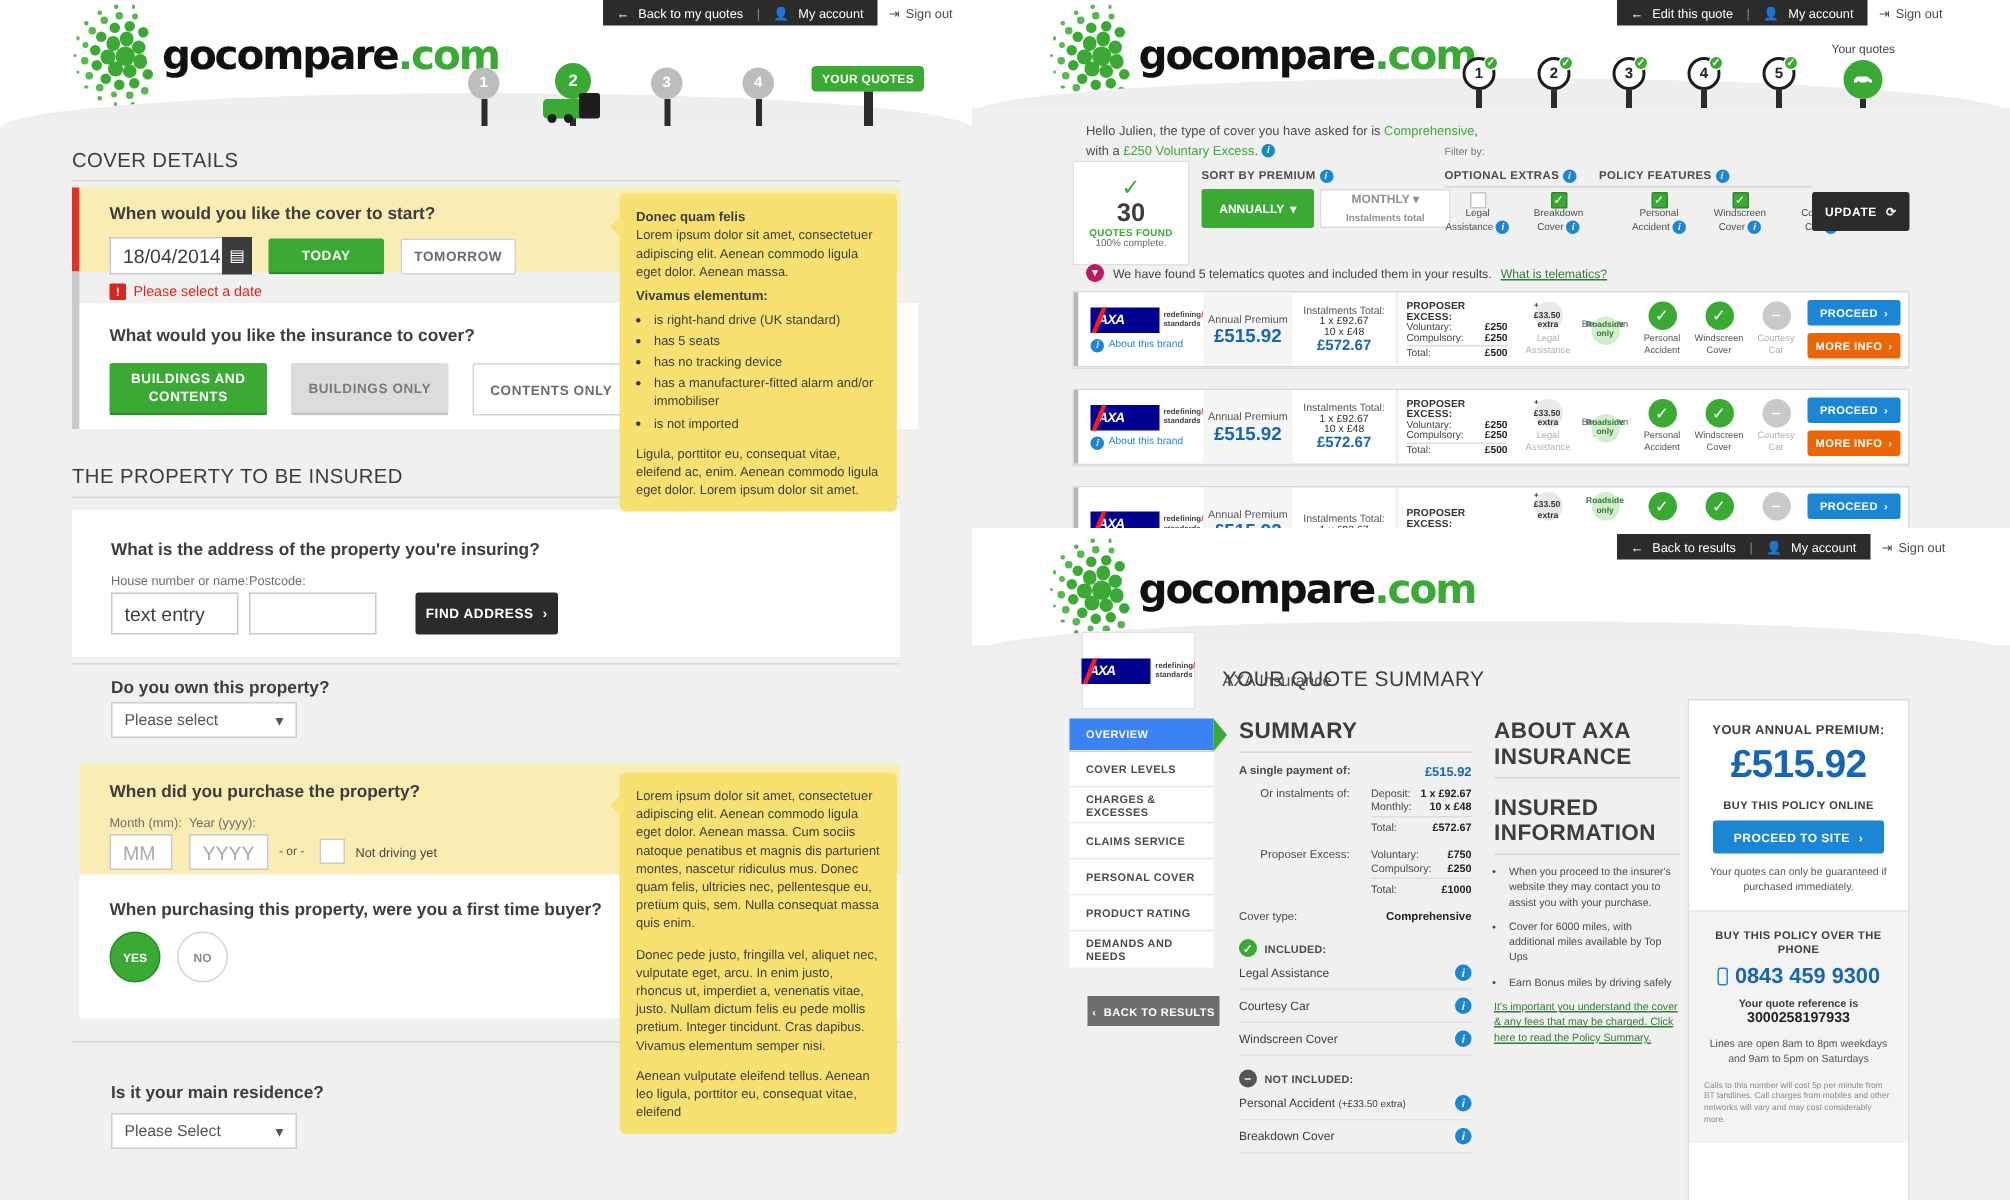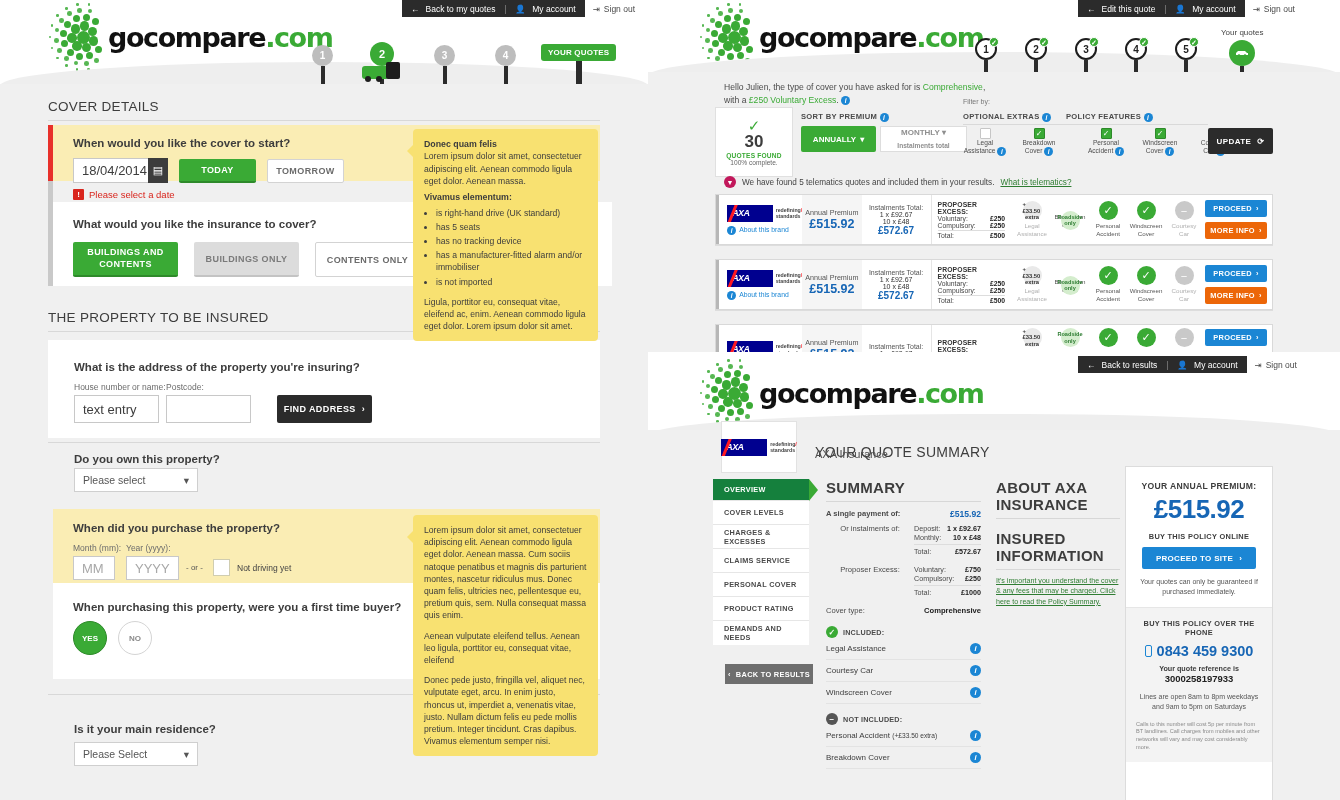--- a/index.html
+++ b/index.html
@@ -174,21 +174,21 @@
 
   
   #panel-summary .sbody { position:absolute; left:0; top:78px; width:692px; height:370px;
      background:#f0f0f0; }
   .sumtitle { font-size:14px; color:#3d3d3d; letter-spacing:0.3px; }
   .sumsub { font-size:11px; color:#4d4d4d; margin-top:2px; }
   .axabox { background:#fff; border:1px solid #e2e2e2; display:flex; align-items:center;
      justify-content:center; }
   .navitem { background:#fff; border-bottom:1px solid #e6e6e6; font-size:7.3px; font-weight:bold;
      color:#4a4a4a; display:flex; align-items:center; padding-left:11px; letter-spacing:0.3px; }
-  .navitem.act { background:#15803d; color:#fff; position:relative; }
+  .navitem.act { background:#3b82f6; color:#fff; position:relative; }
   .navitem.act:after { content:""; position:absolute; right:-9px; top:0; width:0; height:0;
      border-top:11px solid transparent; border-bottom:11px solid transparent;
      border-left:9px solid #3aaa35; }
   .backres { background:#6e6e6e; color:#fff; font-size:7.4px; font-weight:bold;
      display:flex; align-items:center; justify-content:center; gap:5px; letter-spacing:0.3px; }
   .colhead { font-size:15px; font-weight:bold; color:#3d3d3d; letter-spacing:0.3px; }
   .colrule { height:1px; background:#d7d7d7; }
   .srow { display:flex; font-size:7.6px; color:#4a4a4a;text-align:center; }
   .srow .k { width:88px; }
   .srow .v { color:#1766b5; font-weight:bold; font-size:8.6px; }
@@ -415,22 +415,22 @@
           <li>has no tracking device</li>
           <li>has a manufacturer-fitted alarm and/or immobiliser</li>
           <li>is not imported</li>
         </ul>
         <div style="margin-top:8px;">Ligula, porttitor eu, consequat vitae, eleifend ac, enim. Aenean commodo ligula eget dolor. Lorem ipsum dolor sit amet.</div>
       </div>
 
       <div class="tooltip-y" style="left:413px;top:431px;width:185px;">
         <div class="arrow"></div>
         <div>Lorem ipsum dolor sit amet, consectetuer adipiscing elit. Aenean commodo ligula eget dolor. Aenean massa. Cum sociis natoque penatibus et magnis dis parturient montes, nascetur ridiculus mus. Donec quam felis, ultricies nec, pellentesque eu, pretium quis, sem. Nulla consequat massa quis enim.</div>
+        <div style="margin-top:8px;">Donec pede justo, fringilla vel, aliquet nec, vulputate eget, arcu. In enim justo, rhoncus ut, imperdiet a, venenatis vitae, justo. Nullam dictum felis eu pede mollis pretium. Integer tincidunt. Cras dapibus. Vivamus elementum semper nisi.</div>
         <div style="margin-top:8px;">Aenean vulputate eleifend tellus. Aenean leo ligula, porttitor eu, consequat vitae, eleifend</div>
-        <div style="margin-top:8px;">Donec pede justo, fringilla vel, aliquet nec, vulputate eget, arcu. In enim justo, rhoncus ut, imperdiet a, venenatis vitae, justo. Nullam dictum felis eu pede mollis pretium. Integer tincidunt. Cras dapibus. Vivamus elementum semper nisi.</div>
       </div>
     </div>
   </div>
 
   <div class="panel" id="panel-results">
 
     <div class="topnav" style="left:430px;">
       <div class="darkpill">
         <span>←</span>
         <span>Edit this quote</span>
@@ -1009,20 +1009,25 @@
             <span>Breakdown Cover</span>
             <span class="ibadge" style="width:11px;height:11px;font-size:7.5px;">i</span>
           </div>
       </div>
 
       <div style="position:absolute;left:348px;top:49px;width:124px;">
         <div class="colhead">ABOUT AXA INSURANCE</div>
         <div class="colrule" style="margin:5px 0 6px;"></div>
         <div class="colhead" style="margin-top:11px;">INSURED INFORMATION</div>
         <div class="colrule" style="margin:5px 0 6px;"></div>
+        <ul style="list-style:disc;">
+          <li class="hibul" style="margin-bottom:6px;">When you proceed to the insurer's website they may contact you to assist you with your purchase.</li>
+          <li class="hibul" style="margin-bottom:6px;">Cover for 6000 miles, with additional miles available by Top Ups</li>
+          <li class="hibul" style="margin-bottom:6px;">Earn Bonus miles by driving safely</li>
+        </ul>
         <a class="hilink" href="#" style="display:block;margin-top:4px;">It's important you understand the cover &amp; any fees that may be charged. Click here to read the Policy Summary.</a>
       </div>
 
       <div class="pricebox" style="position:absolute;left:477px;top:36px;width:148px;height:340px;">
         <div class="center" style="padding:14px 10px 0;">
           <div class="pb-t">YOUR ANNUAL PREMIUM:</div>
           <div class="pb-p" style="margin-top:3px;">£515.92</div>
           <div class="pb-s" style="margin-top:7px;">BUY THIS POLICY ONLINE</div>
           <div class="pb-btn" style="margin:6px auto 0;width:114px;height:22px;">
             <span>PROCEED TO SITE</span>

